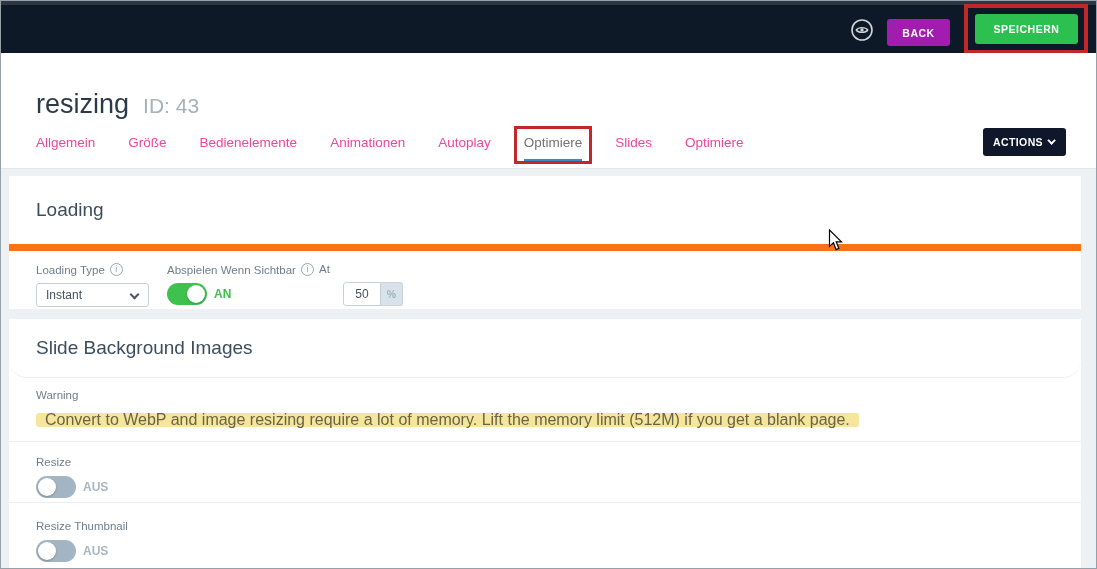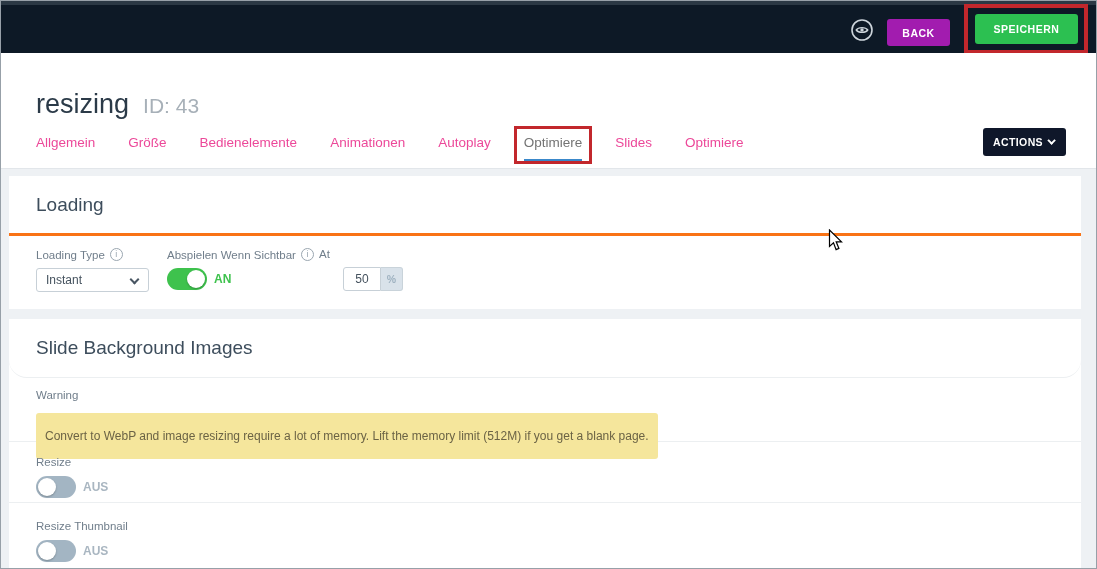--- a/index.html
+++ b/index.html
@@ -66,22 +66,22 @@
     position:absolute; left:-10px; right:-10px; top:-9px; bottom:-5px;
     border:3px solid #c2272c; pointer-events:none;
   }
   
   .panel {
     position:absolute; left:8px; width:1072px; background:#ffffff;
   }
   .panel-loading { top:175px; height:133px; }
   .panel-bg { top:318px; height:251px; }
   .panel-heading {
-    height:60px; display:flex; align-items:center; padding-left:27px;
-    border-bottom:3px solid #f97316;
+    height:75px; display:flex; align-items:center; padding-left:27px;
+    border-bottom:7px solid #f97316;
     font-size:19px; color:#3d4d5c;
   }
   .panel-bg .panel-heading { height:59px; }
   .controls-row { position:relative; height:72px; }
   .field { position:absolute; top:12px; }
   .field-label {
     font-size:11.5px; color:#707e8b; display:flex; align-items:center; gap:5px;
     margin-bottom:7px; white-space:nowrap;
   }
   .info-icon {
@@ -123,21 +123,21 @@
   }
   .at-unit {
     width:22px; height:24px; background:#d9e2ea; border:1px solid #c9d3da; border-left:none;
     border-radius:0 3px 3px 0; color:#9fb2c1; font-size:10.5px; font-weight:bold;
     display:flex; align-items:center; justify-content:center;
   }
   .row { border-bottom:1px solid #eceff1; padding-left:27px; position:relative; }
   .warning-row { height:64px; padding-top:11px; }
   .warning-box {
     margin-top:5px; display:inline-block; background:#f5e69c; border-radius:3px;
-    font-size:12px; color:#6b6345; padding:16px 9px; line-height:14px; white-space:nowrap;
+    font-size:16px; color:#6b6345; padding:0 9px; line-height:14px; white-space:nowrap;
   }
   .resize-row { height:61px; padding-top:14px; }
   .thumb-row { height:71px; padding-top:17px; border-bottom:none; }
   .resize-row .field-label, .thumb-row .field-label { margin-bottom:8px; }
   
   .cursor { position:absolute; left:827px; top:228px; pointer-events:none; }
 </style>
 </head>
 <body>
 

